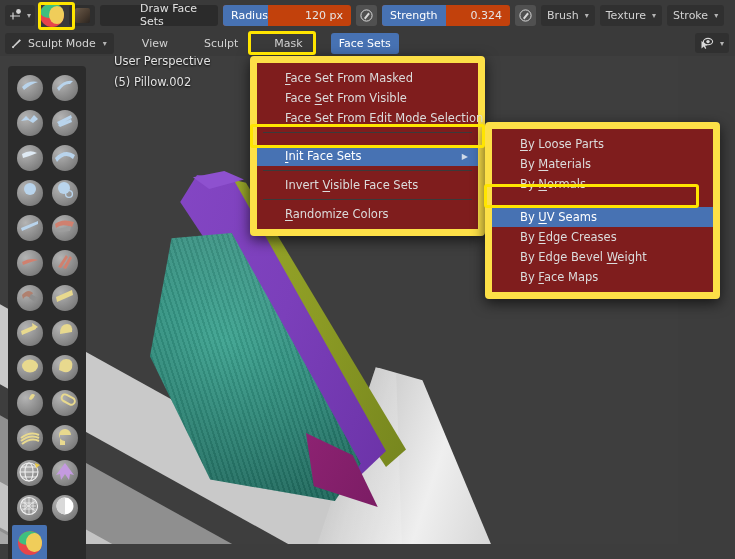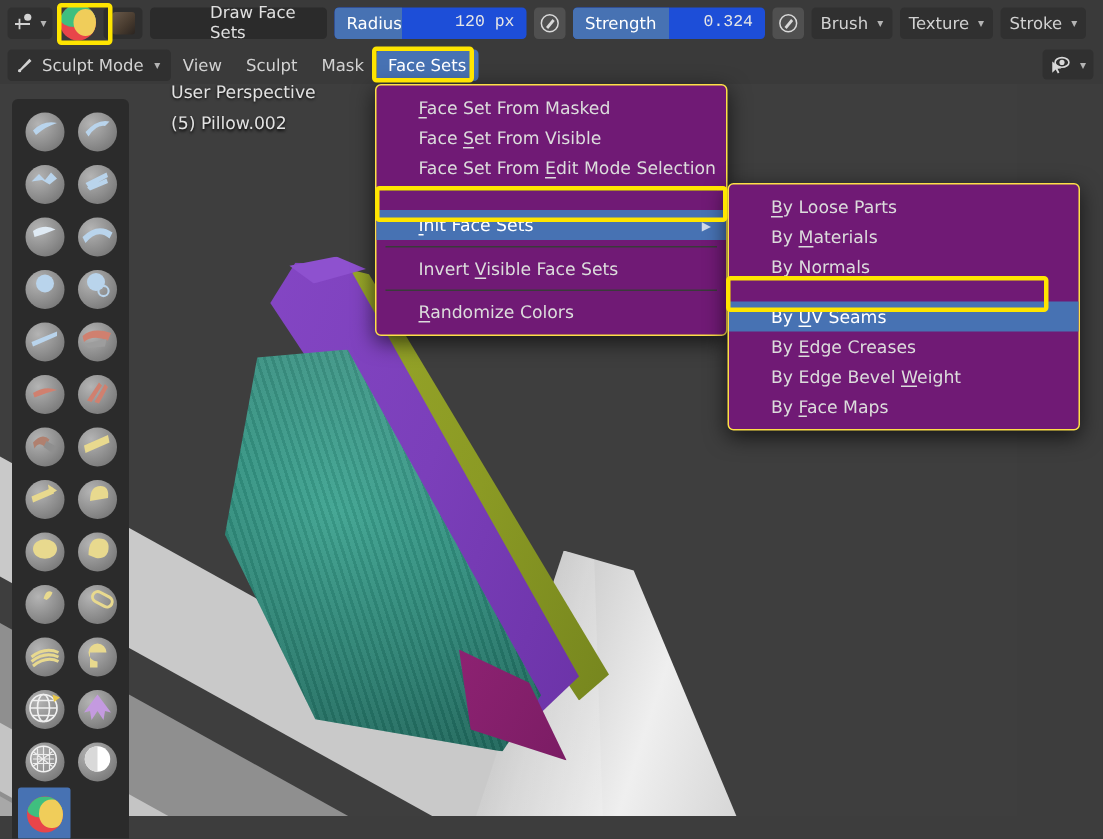--- a/index.html
+++ b/index.html
@@ -98,41 +98,41 @@
     pointer-events: none;
   }
 
   
   #topbar {
     position: absolute; left: 0; top: 0; width: 735px; height: 30px;
     background: #3a3a3a; display: flex; align-items: center; padding-left: 5px; gap: 5px;
   }
   #menubar {
     position: absolute; left: 0; top: 30px; width: 735px; height: 26px;
-    background: #3a3a3a; display: flex; align-items: center; padding-left: 5px; gap: 0;
+    background: #3a3a3a; display: flex; align-items: center; padding-left: 5px; gap: 20px;
   }
   .tb-btn {
     height: 21px; background: #303030; border-radius: 3px;
     display: flex; align-items: center; padding: 0 6px; gap: 4px;
     color: #d2d2d2; font-size: 11px; white-space: nowrap;
   }
   .chev { font-size: 8px; color: #b4b4b4; margin-left: 2px; }
 
   .name-field {
     height: 21px; width: 118px; background: #2b2b2b; border-radius: 3px;
     display: flex; align-items: center; justify-content: center;
     color: #e0e0e0; font-size: 11px; padding-left: 40px;
   }
   .slider {
-    height: 21px; width: 128px; border-radius: 3px; background: #1d4ed8;
+    height: 21px; width: 128px; border-radius: 3px; background: #c2410c;
     position: relative; overflow: hidden; display: flex; align-items: center;
   }
   .slider .fill { position: absolute; left: 0; top: 0; bottom: 0; background: #4772b3; }
   .slider .lbl { position: relative; padding-left: 8px; color: #fff; font-size: 11px; }
-  .slider .val { position: relative; margin-left: auto; padding-right: 8px; color: #e6e6e6; font-size: 11px; font-family: Liberation Mono, monospace; }
+  .slider .val { position: relative; margin-left: auto; padding-right: 8px; color: #e6e6e6; font-size: 11px; }
   .pin {
     width: 21px; height: 21px; background: #505050; border-radius: 3px;
     display: flex; align-items: center; justify-content: center; color: #d9d9d9; font-size: 11px;
   }
   .thumb-btn {
     width: 26px; height: 21px; background: #2e2e2e; border-radius: 3px;
     display:flex; align-items:center; justify-content:center;
   }
   .mini-thumb {
     width: 15px; height: 15px; border-radius: 2px;
@@ -184,22 +184,22 @@
   }
   .tool.sel { background: #4772b3; }
   .ball {
     width: 26px; height: 26px; border-radius: 50%;
     background: radial-gradient(circle at 33% 30%, #b4b4b4, #8a8a8a 58%, #6a6a6a 100%);
     position: relative; overflow: hidden;
   }
 
   
   .menu {
-    position: absolute; background: #701a75;
-    border: 1px solid #fde047; border-radius: 4px;
+    position: absolute; background: #7f1d1d;
+    border: 7px solid #fde047; border-radius: 4px;
     box-shadow: 0 4px 14px rgba(0,0,0,0.65);
     padding: 5px 0;
   }
   #main-menu { left: 250px; top: 56px; width: 235px; }
   #sub-menu { left: 485px; top: 122px; width: 235px; }
   .mi {
     height: 20px; display: flex; align-items: center;
     padding: 0 10px 0 28px; color: #dcdcdc; font-size: 11.5px;
     white-space: nowrap; position: relative;
   }

